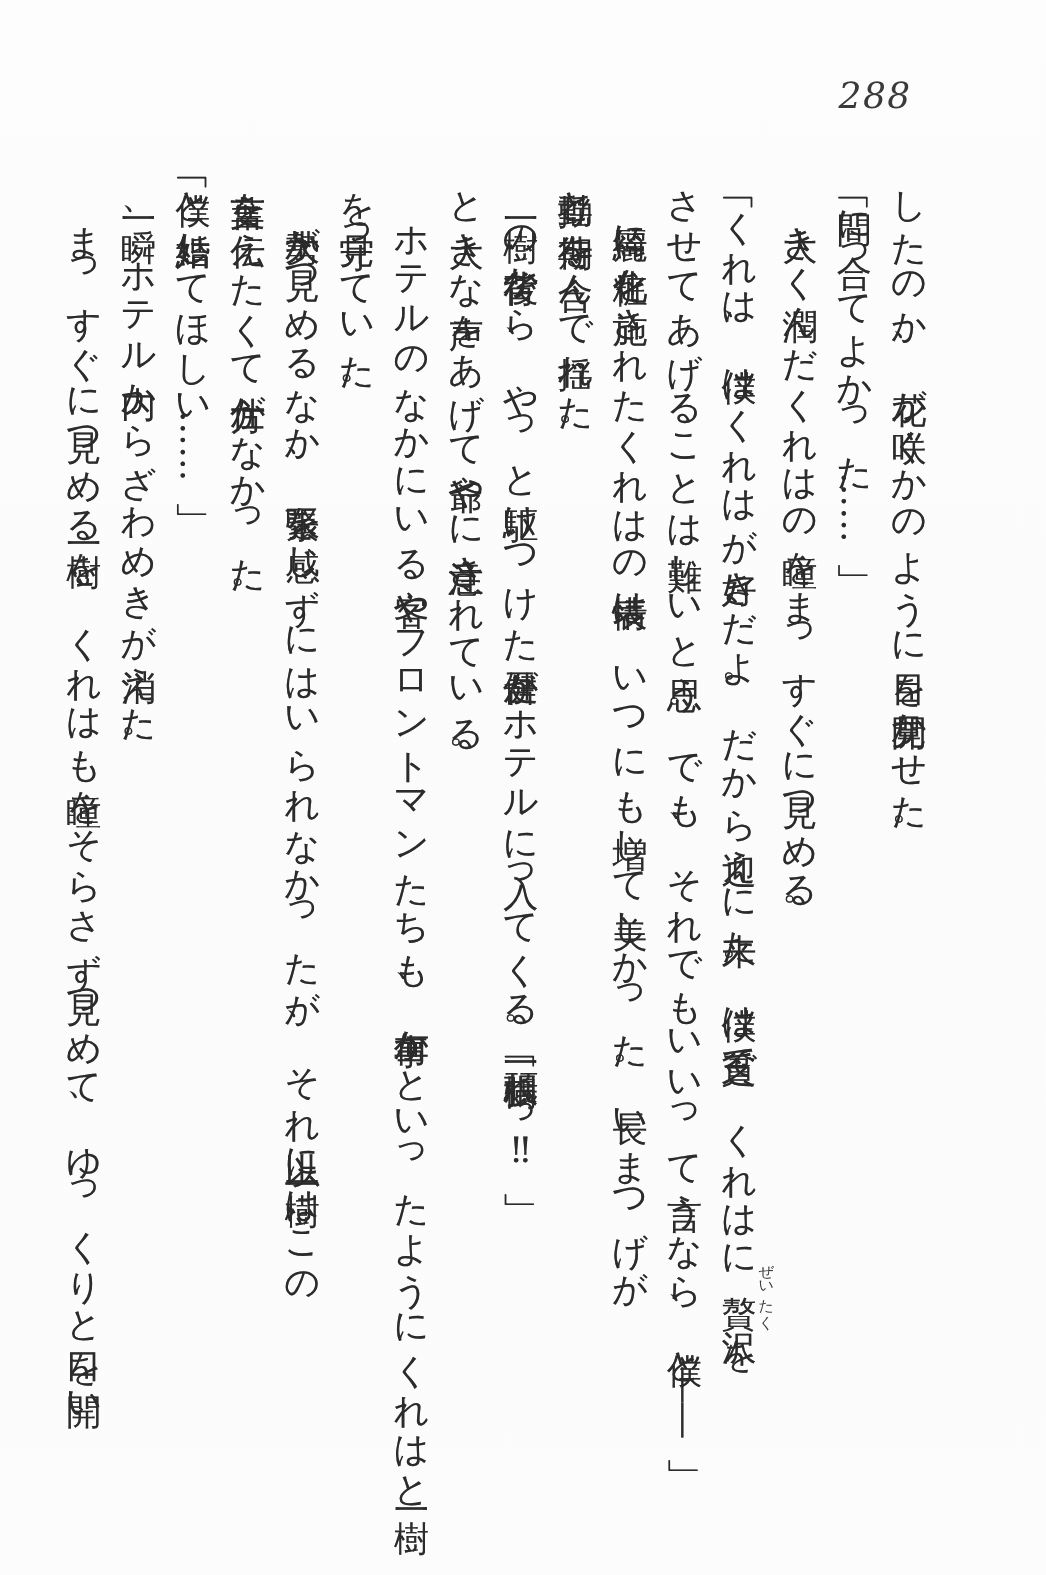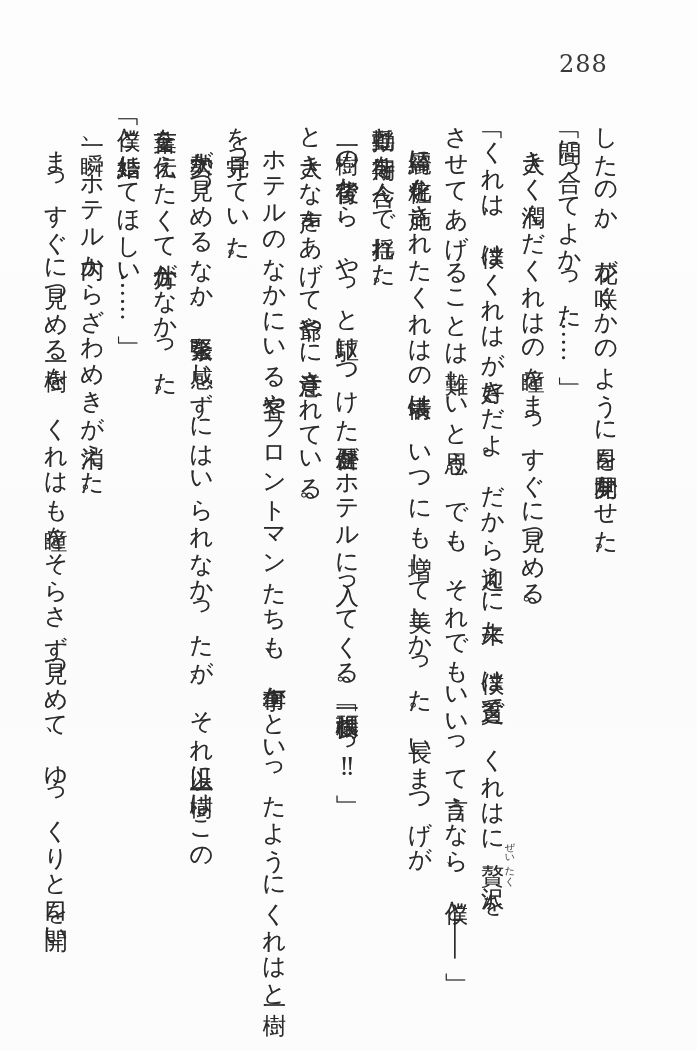--- a/index.html
+++ b/index.html
@@ -17,20 +17,21 @@
   .scan-page {
     position: absolute;
     inset: 0;
     background: linear-gradient(180deg, #fdfdfd 0%, #fbfbfb 55%, #fcfcfc 100%);
   }
   .page-number {
     position: absolute;
     top: 52px;
     left: 559px;
     font-size: 24px;
+    font-style: italic;
     color: #3a3a3a;
     letter-spacing: 1px;
     line-height: 1;
   }
   .text-block {
     position: absolute;
     top: 111px;
     right: 73px;
     height: 906px;
     writing-mode: vertical-rl;

